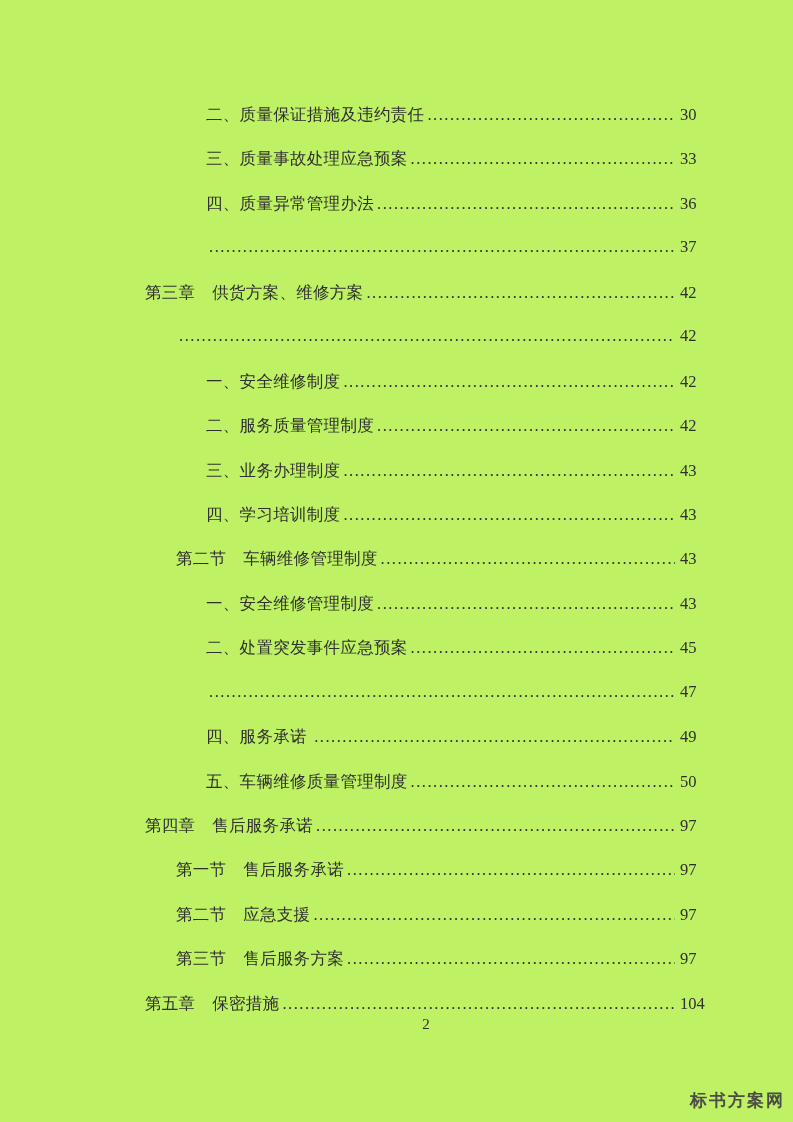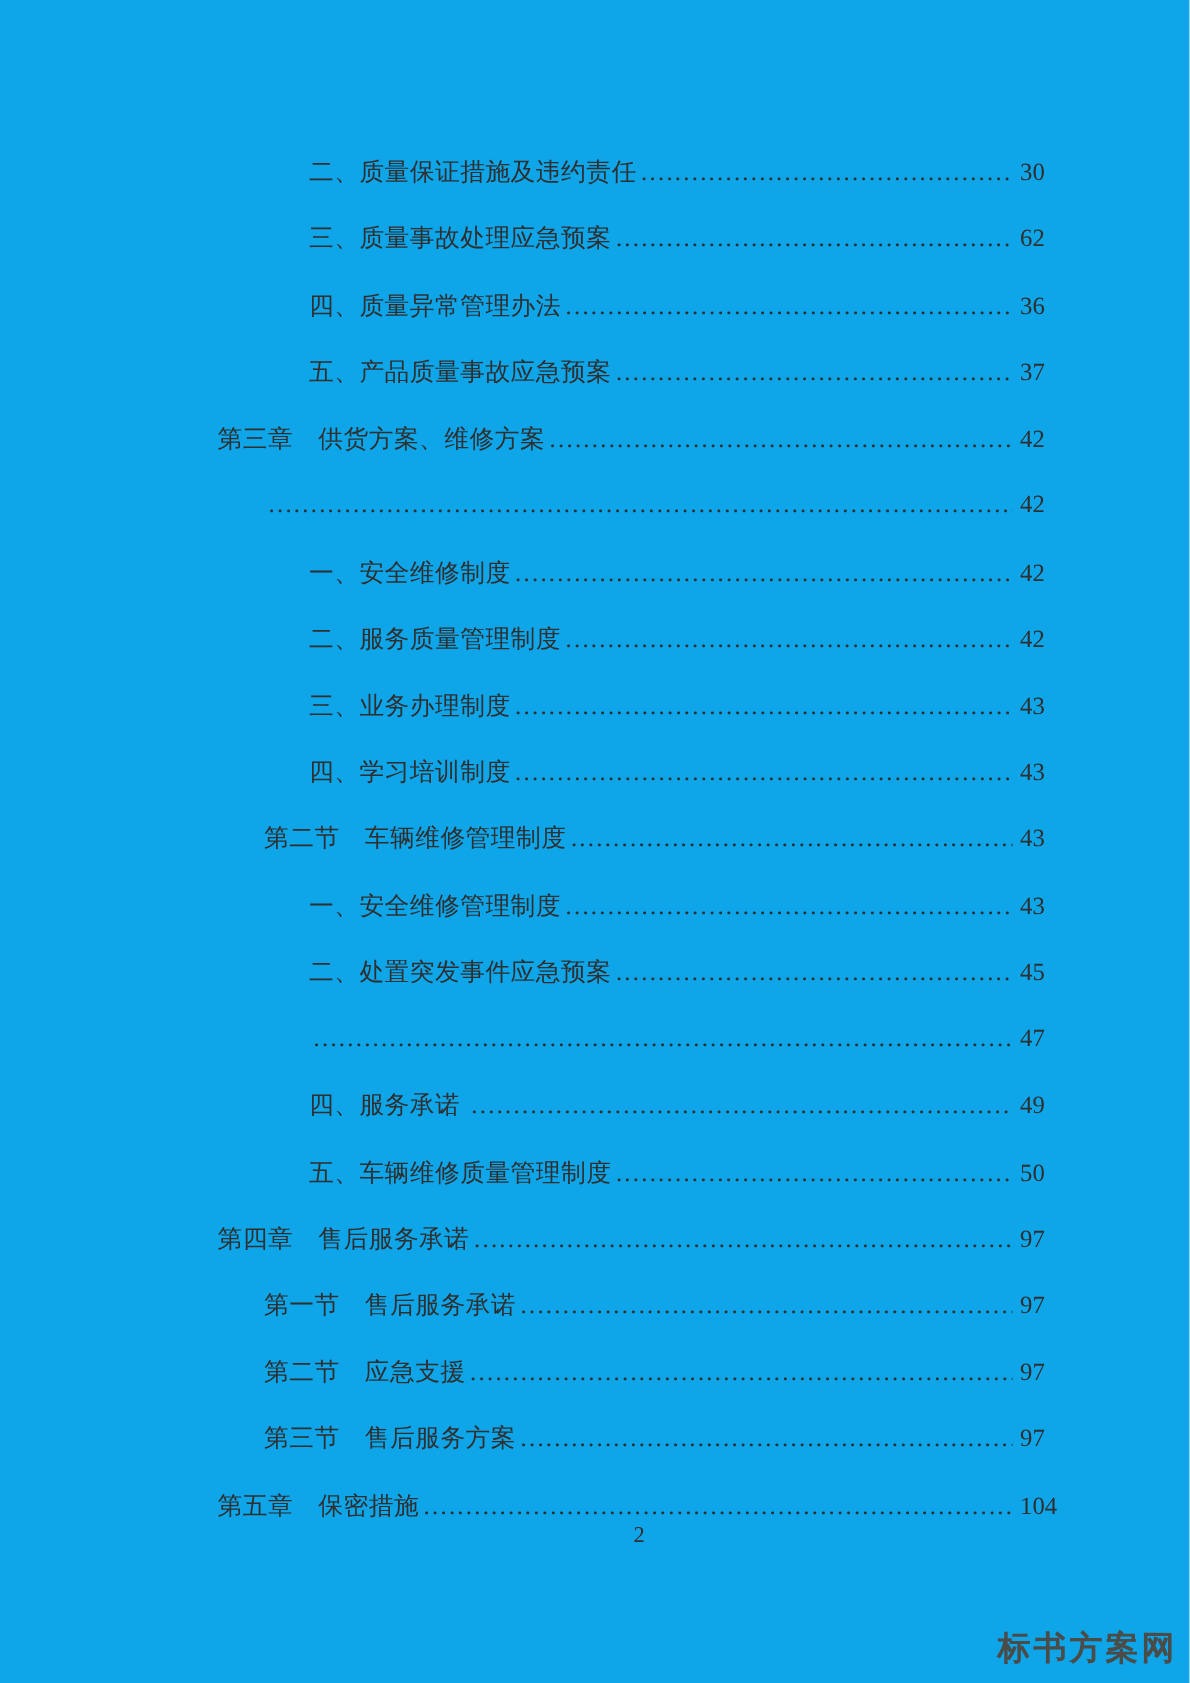--- a/index.html
+++ b/index.html
@@ -4,21 +4,21 @@
 <style>
   html, body {
     margin: 0;
     padding: 0;
     background: #ffffff;
   }
   .page {
     position: relative;
     width: 793px;
     height: 1122px;
-    background: #0ea5e9;
+    background: #bef264;
     overflow: hidden;
     font-family: "Liberation Serif", "DejaVu Serif", serif;
     color: #2f2f2f;
   }
   .toc {
     position: absolute;
     top: 104px;
     left: 145px;
     width: 562px;
   }
@@ -63,21 +63,21 @@
     position: absolute;
     right: 8px;
     bottom: 12px;
     text-align: center;
     color: #4b4b47;
     font-family: "Liberation Sans", "DejaVu Sans", sans-serif;
     font-weight: 700;
     line-height: 1.05;
   }
   .wm-name {
-    font-size: 22px;
+    font-size: 17px;
     letter-spacing: 2px;
   }
   .wm-url {
     font-size: 23.5px;
     letter-spacing: 0.5px;
   }
 </style>
 </head>
 <body>
 
@@ -85,29 +85,28 @@
 
   <div class="toc">
       <div class="toc-row item">
         <span class="toc-label">二、质量保证措施及违约责任</span>
         <span class="toc-dots">........................................................................................................................................................................................................</span>
         <span class="toc-page">30</span>
       </div>
       <div class="toc-row item">
         <span class="toc-label">三、质量事故处理应急预案</span>
         <span class="toc-dots">........................................................................................................................................................................................................</span>
-        <span class="toc-page">62</span>
+        <span class="toc-page">33</span>
       </div>
       <div class="toc-row item">
         <span class="toc-label">四、质量异常管理办法</span>
         <span class="toc-dots">........................................................................................................................................................................................................</span>
         <span class="toc-page">36</span>
       </div>
       <div class="toc-row item">
-        <span class="toc-label">五、产品质量事故应急预案</span>
         <span class="toc-dots">........................................................................................................................................................................................................</span>
         <span class="toc-page">37</span>
       </div>
       <div class="toc-row chapter">
         <span class="toc-label">第三章　供货方案、维修方案</span>
         <span class="toc-dots">........................................................................................................................................................................................................</span>
         <span class="toc-page">42</span>
       </div>
       <div class="toc-row section">
         <span class="toc-dots">........................................................................................................................................................................................................</span>

